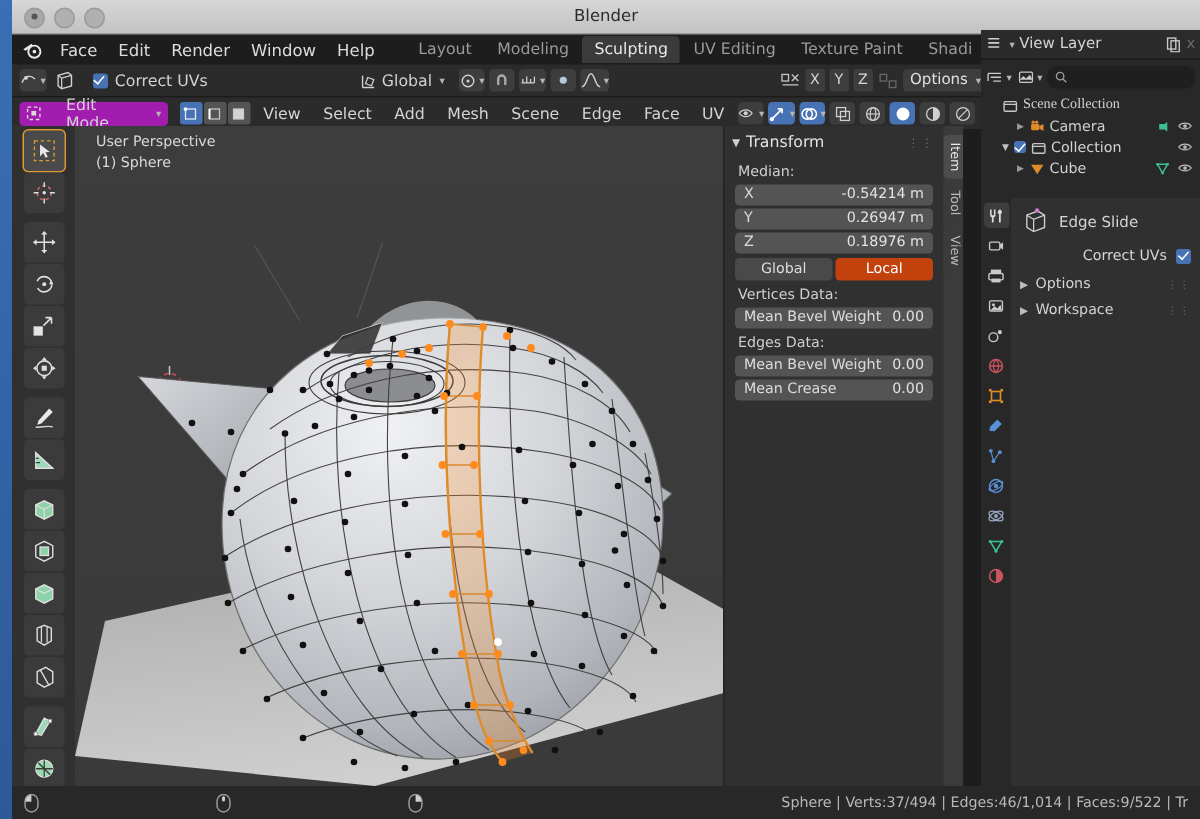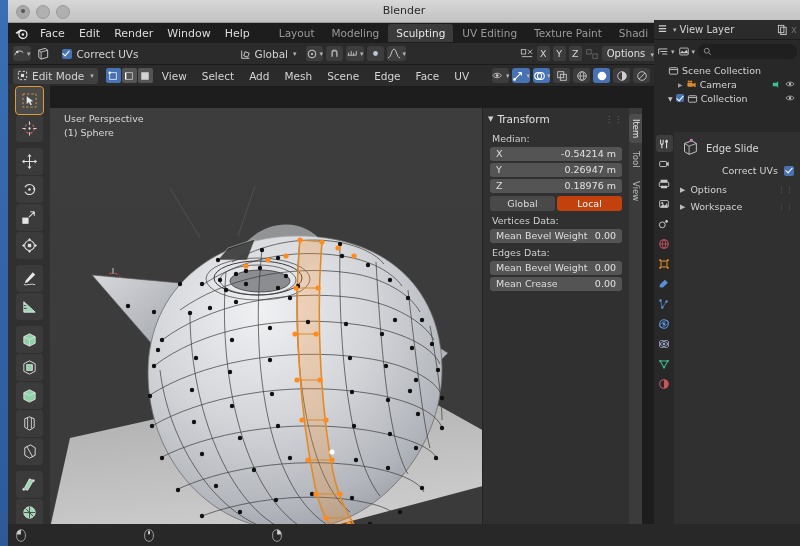--- a/index.html
+++ b/index.html
@@ -45,35 +45,35 @@
   .chk:after{content:"";position:absolute;left:2.5px;top:0px;width:3px;height:6px;border:solid #fff;border-width:0 1.6px 1.6px 0;transform:rotate(42deg);}
   .iconbtn{height:15px;min-width:17px;display:flex;align-items:center;justify-content:center;background:#545454;border-radius:3px;color:#d8d8d8;font-size:9px;}
   .iconbtn.g{background:#3d3d3d;}
   .iconbtn.b{background:#4772b3;}
   .caret{font-size:7px;color:#b5b5b5;margin-left:2px;}
   .axisbtn{width:13px;height:15px;line-height:15px;text-align:center;background:#3d3d3d;color:#d6d6d6;font-size:9.5px;border-radius:2px;}
   
   .vpheader{height:21px;background:#2b2b2b;border-bottom:1px solid #1b1b1b;
      display:flex;align-items:center;padding:0 5px;font-size:10.5px;color:#d2d2d2;gap:3px;}
   .vpmenu{padding:1px 6px;border-radius:3px;color:#d4d4d4;font-size:10.5px;}
-  .modebox{display:flex;align-items:center;background:#404040;border-radius:3px;height:16px;padding:0 4px;gap:4px;}
+  .modebox{display:flex;align-items:center;background:#a21caf;border-radius:3px;height:16px;padding:0 4px;gap:16px;}
   .selmodes{display:flex;gap:1px;margin-left:5px;}
   .selmode{width:15px;height:15px;background:#4772b3;border-radius:2px;display:flex;align-items:center;justify-content:center;}
   .selmode.off{background:#545454;}
   
   .body{position:absolute;left:0;top:84px;right:0;bottom:22px;}
   .lefttools{position:absolute;left:0;top:0;width:42px;bottom:0;background:#303030;
     display:flex;flex-direction:column;align-items:center;padding-top:3px;gap:0px;}
   .tgroup{display:flex;flex-direction:column;gap:0px;margin-bottom:5px;}
   .tbtn{width:27px;height:27px;background:#3b3b3b;margin-bottom:1px;border-radius:3px;
     display:flex;align-items:center;justify-content:center;position:relative;}
   .tbtn.sel{background:#4a4a4a;outline:1px solid #e09a37;}
   
   .viewport{position:absolute;left:42px;top:0;right:158px;bottom:0;overflow:hidden;
-     background:#3b3b3b;margin-top:24px;}
+     background:#3b3b3b;}
   .vpinfo{position:absolute;left:14px;top:4px;font-size:9.5px;color:#d9d9d9;line-height:14px;}
   .gizmo{position:absolute;right:26px;top:6px;width:62px;height:62px;}
   .navbtns{position:absolute;right:18px;top:78px;display:flex;flex-direction:column;gap:5px;}
   .navbtn{width:19px;height:19px;border-radius:50%;background:#2b2b2b;display:flex;align-items:center;justify-content:center;color:#cfcfcf;}
   
   .sidetabs{position:absolute;right:0px;top:6px;width:13px;display:flex;flex-direction:column;gap:3px;z-index:5;}
   .sidetab{writing-mode:vertical-rl;background:#3b3b3b;color:#b9b9b9;font-size:8.5px;
      padding:5px 1px;border-radius:3px 0 0 3px;text-align:center;}
   .sidetab.active{background:#4c4c4c;color:#eaeaea;}
   
@@ -811,21 +811,21 @@
         <span class="searchbox">
           <span>
             <svg width="9" height="9" viewBox="0 0 12 12">
                 <circle cx="5" cy="5" r="3.3" fill="none" stroke="#9a9a9a" stroke-width="1.2"></circle>
                 <path d="M7.5 7.5 L10.5 10.5" stroke="#9a9a9a" stroke-width="1.3"></path>
               </svg>
           </span>
         </span>
       </div>
 
-      <div class="ol-row" style="padding-left:14px;">
+      <div class="ol-row" style="padding-left:14px;font-family:Liberation Serif, serif;">
         <span>
           <svg width="11" height="11" viewBox="0 0 12 12">
               <rect x="1.5" y="3" width="9" height="7" rx="1" fill="none" stroke="#c8c8c8" stroke-width="1"></rect>
               <path d="M1.5 5 H10.5" stroke="#c8c8c8" stroke-width="1"></path>
             </svg>
         </span>
         <span>Scene Collection</span>
       </div>
       <div class="ol-row" style="padding-left:24px;">
         <span style="font-size:6px;color:#9a9a9a;">▶</span>
@@ -854,20 +854,43 @@
         <span style="font-size:6px;color:#c0c0c0;">▼</span>
         <span class="chk" style="width:8px;height:8px;"></span>
         <span>
           <svg width="11" height="11" viewBox="0 0 12 12">
               <rect x="1.5" y="3" width="9" height="7" rx="1" fill="none" stroke="#c8c8c8" stroke-width="1"></rect>
               <path d="M1.5 5 H10.5" stroke="#c8c8c8" stroke-width="1"></path>
             </svg>
         </span>
         <span>Collection</span>
         <span class="eye">
+          <svg width="10" height="8" viewBox="0 0 12 9">
+              <path d="M1 4.5 C3 1.5, 9 1.5, 11 4.5 C9 7.5, 3 7.5, 1 4.5Z" fill="none" stroke="#b6b6b6" stroke-width="1"></path>
+              <circle cx="6" cy="4.5" r="1.5" fill="#b6b6b6"></circle>
+            </svg>
+        </span>
+      </div>
+      <div class="ol-row" style="padding-left:24px;">
+        <span style="font-size:6px;color:#9a9a9a;">▶</span>
+        <span>
+          <svg width="11" height="11" viewBox="0 0 12 12">
+              <path d="M1.5 3 L10.5 3 L6 10 Z" fill="#e08b2a"></path>
+            </svg>
+        </span>
+        <span>Cube</span>
+        <span style="margin-left:auto;margin-right:2px;">
+          <svg width="10" height="10" viewBox="0 0 12 12">
+              <path d="M2 3 L10 3 L6 10 Z" fill="none" stroke="#3dbf8f" stroke-width="1.2"></path>
+              <circle cx="2" cy="3" r="1.1" fill="#3dbf8f"></circle>
+              <circle cx="10" cy="3" r="1.1" fill="#3dbf8f"></circle>
+              <circle cx="6" cy="10" r="1.1" fill="#3dbf8f"></circle>
+            </svg>
+        </span>
+        <span class="eye" style="margin-left:0;">
           <svg width="10" height="8" viewBox="0 0 12 9">
               <path d="M1 4.5 C3 1.5, 9 1.5, 11 4.5 C9 7.5, 3 7.5, 1 4.5Z" fill="none" stroke="#b6b6b6" stroke-width="1"></path>
               <circle cx="6" cy="4.5" r="1.5" fill="#b6b6b6"></circle>
             </svg>
         </span>
       </div>
     </div>
 
     <div class="props">
       <div class="propnav">
@@ -1011,14 +1034,15 @@
       </span>
     </div>
     <div class="mhint" style="margin-right:0;">
       <span>
         <svg width="10" height="13" viewBox="0 0 10 13">
             <rect x="0.7" y="0.7" width="8.6" height="11.6" rx="4.3" fill="none" stroke="#9a9a9a" stroke-width="1"></rect>
             <path d="M9 5.5 A4.3 4.3 0 005.1 0.8 V5.5Z" fill="#cfcfcf"></path>
           </svg>
       </span>
     </div>
+    <div class="statustext">Sphere | Verts:37/494 | Edges:46/1,014 | Faces:9/522 | Tr</div>
   </div>
 </div>
 
 </body></html>

